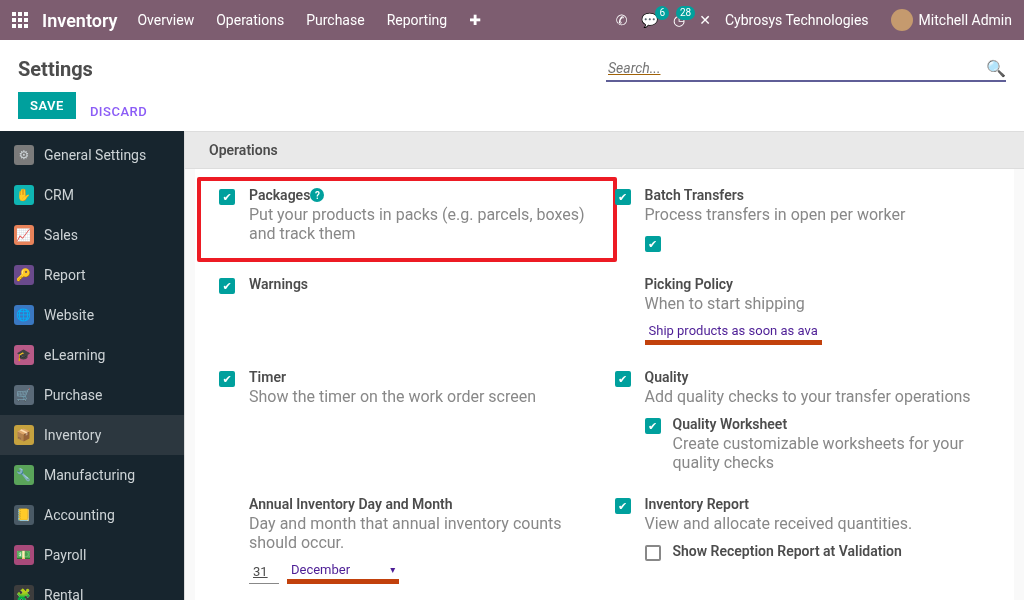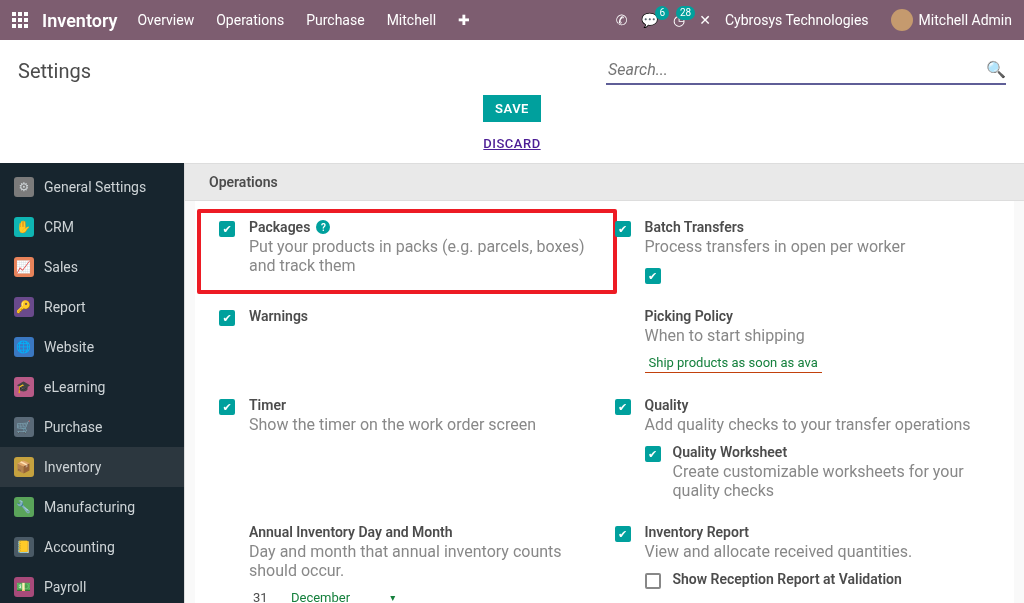--- a/index.html
+++ b/index.html
@@ -8,51 +8,51 @@
   .topbar .apps-icon { width:16px;height:16px; display:grid; grid-template-columns:repeat(3,4px); grid-template-rows:repeat(3,4px); gap:2px; margin-right:14px; }
   .topbar .apps-icon div{background:#fff;}
   .topbar .brand{ font-size:18px; font-weight:600; margin-right:20px;}
   .topbar .nav-item{ margin-right:22px; cursor:pointer; }
   .topbar .spacer{flex:1;}
   .topbar .icon-btn{ margin-right:14px; position:relative; display:flex; align-items:center; }
   .badge{ position:absolute; top:-6px; right:-10px; background:#00a09d; color:#fff; font-size:10px; border-radius:8px; padding:0 4px; line-height:14px;}
   .topbar .avatar{ width:22px;height:22px;border-radius:50%;background:#c59a6e; margin-right:6px;}
   
   .subhead{ display:flex; align-items:center; padding:16px 18px 10px; }
-  .subhead h1{ font-size:20px; font-weight:400; color:#4c4c4c; flex:0 0 auto;}
+  .subhead h1{ font-size:20px; font-weight:700; color:#4c4c4c; flex:0 0 auto;}
   .subhead .search-wrap{ margin-left:auto; display:flex; align-items:center; width:400px; border-bottom:2px solid #5f5e97;}
-  .subhead .search-wrap input{ flex:1; border:none; outline:none; font-size:16px; padding:4px 2px; font-style:italic; color:#a16207;}
+  .subhead .search-wrap input{ flex:1; border:none; outline:none; font-size:14px; padding:4px 2px; font-style:italic; color:#a16207;text-decoration:underline;}
   .subhead .search-wrap .mag{ font-size:16px; color:#4c4c4c;}
   
-  .action-row{ padding:0 18px 12px; display:flex; align-items:center; gap:14px;flex-direction:column;}
+  .action-row{ padding:0 18px 12px; display:flex; align-items:flex-end; gap:14px;}
   .btn-save{ background:#00a09d; color:#fff; border:none; padding:6px 12px; font-weight:600; letter-spacing:.5px; font-size:13px; }
-  .btn-discard{ background:none;border:none;color:#4c1d95;font-weight:500;letter-spacing:.5px;font-size:13px;text-decoration:underline;}
+  .btn-discard{ background:none;border:none;color:#8b5cf6;font-weight:500;letter-spacing:.5px;font-size:13px;}
   
   .layout{ display:flex; height:calc(100vh - 40px - 56px - 38px); }
   .sidebar{ width:185px; background:#17252e; color:#cdd3d6; overflow-y:auto; padding-top:4px; position:relative; border-right:1px solid #ddd;}
   .sidebar-item{ display:flex; align-items:center; gap:10px; padding:10px 14px; font-size:14px; cursor:pointer;}
   .sidebar-item.active{ background:#2c373f;}
   .app-icon{ width:20px;height:20px;border-radius:3px;display:flex;align-items:center;justify-content:center;font-size:12px;}
   .bg-grey{background:#7b7b7b;} .bg-teal{background:#0fb5b3;} .bg-orange{background:#e8835a;} .bg-purple{background:#6a4a8c;} .bg-blue{background:#3a78c2;} .bg-pink{background:#b85a87;} .bg-steel{background:#5a6a78;} .bg-gold{background:#c6a23f;} .bg-green{background:#5aa45a;} .bg-slate{background:#4a5a66;} .bg-mag{background:#a84a7a;} .bg-dk{background:#3d3d3d;}
   
   .main{ flex:1; background:#f9f9f9; overflow-y:auto; position:relative; }
   .section-header{ background:#e9e9e9; padding:10px 24px; font-weight:600; border-bottom:1px solid #ddd; border-top:1px solid #ddd;}
   .settings-grid{ display:grid; grid-template-columns:1fr 1fr; column-gap:20px; row-gap:24px; padding:18px 24px 30px; background:#fff; margin:0 10px;}
   .setting-row{ display:flex; align-items:flex-start; gap:14px; }
   .checkbox{ width:16px;height:16px;border:2px solid #00a09d;border-radius:2px;display:flex;align-items:center;justify-content:center;flex:0 0 auto;margin-top:2px; background:#00a09d;}
   .checkbox.off{ background:transparent; border-color:#888;}
   .checkbox .tick{ color:#fff; font-size:11px; }
   .setting-body{ flex:1; }
-  .setting-title{ font-weight:600; color:#4c4c4c; margin-bottom:2px; display:flex; align-items:center; gap:6px;}
+  .setting-title{ font-weight:600; color:#4c4c4c; margin-bottom:2px; display:flex; align-items:center; }
   .setting-desc{ color:#888; font-size:16px; }
   .help-icon{ width:14px;height:14px;border-radius:50%;background:#00a09d;color:#fff;font-size:10px;display:flex;align-items:center;justify-content:center;}
   .sub-row{ display:flex; align-items:flex-start; gap:12px; margin-top:10px; margin-left:0; }
   .field-line{ display:flex; gap:8px; margin-top:8px;}
   .uline-input{ border:none;border-bottom:1px solid #888; background:transparent; padding:2px 4px; font-size:13px; color:#4c4c4c;}
-  .uline-select{ border:none;border-bottom:1px solid #c2410c;background:transparent;padding:2px 4px;font-size:13px;color:#15803d; display:flex; align-items:center; gap:40px;}
+  .uline-select{ border:none;border-bottom:5px solid #c2410c;background:transparent;padding:2px 4px;font-size:13px;color:#4c1d95; display:flex; align-items:center; gap:40px;}
   .caret{font-size:10px;}
   .highlight{ border:4px solid #ed1b24; border-radius:2px; margin:-10px -22px; padding:6px 18px 14px;}
 </style>
 </head>
 <body>
 
 <div class="topbar">
   <div class="apps-icon">
       <div></div>
       <div></div>
@@ -61,21 +61,21 @@
       <div></div>
       <div></div>
       <div></div>
       <div></div>
       <div></div>
     </div>
   <div class="brand">Inventory</div>
   <div class="nav-item">Overview</div>
   <div class="nav-item">Operations</div>
   <div class="nav-item">Purchase</div>
-  <div class="nav-item">Mitchell</div>
+  <div class="nav-item">Reporting</div>
   <div class="icon-btn">✚</div>
   <div class="spacer"></div>
   <div class="icon-btn">✆</div>
   <div class="icon-btn">💬<span class="badge">6</span></div>
   <div class="icon-btn">◷<span class="badge">28</span></div>
   <div class="icon-btn">✕</div>
   <div class="nav-item">Cybrosys Technologies</div>
   <div class="avatar"></div>
   <div>Mitchell Admin</div>
 </div>
@@ -135,21 +135,21 @@
       <div class="sidebar-item">
         <div class="app-icon bg-slate">📒</div>
         <span>Accounting</span>
       </div>
       <div class="sidebar-item">
         <div class="app-icon bg-mag">💵</div>
         <span>Payroll</span>
       </div>
       <div class="sidebar-item">
         <div class="app-icon bg-dk">🧩</div>
-        <span>Cybrosys</span>
+        <span>Rental</span>
       </div>
     </div>
 
   <div class="main">
     <div class="section-header">Operations</div>
     <div class="settings-grid">
 
       <div class="setting-row highlight">
         <div class="checkbox">
             <span class="tick">✔</span>

